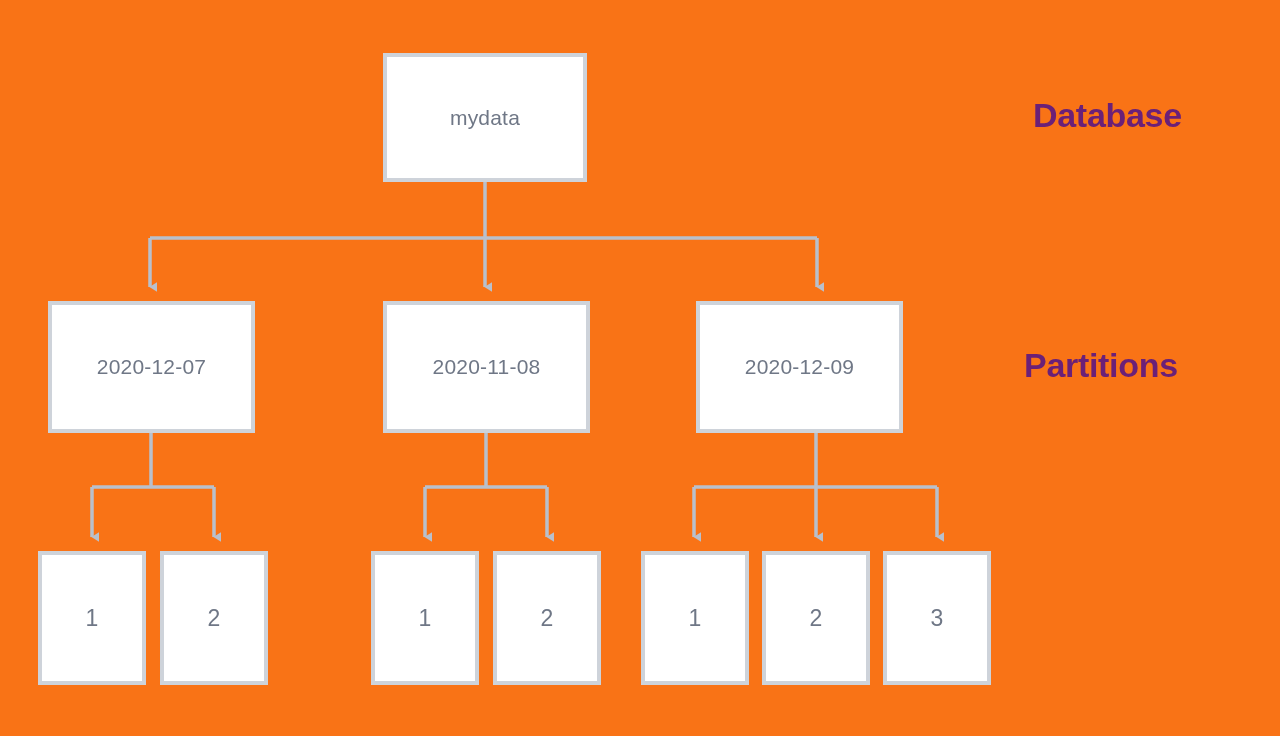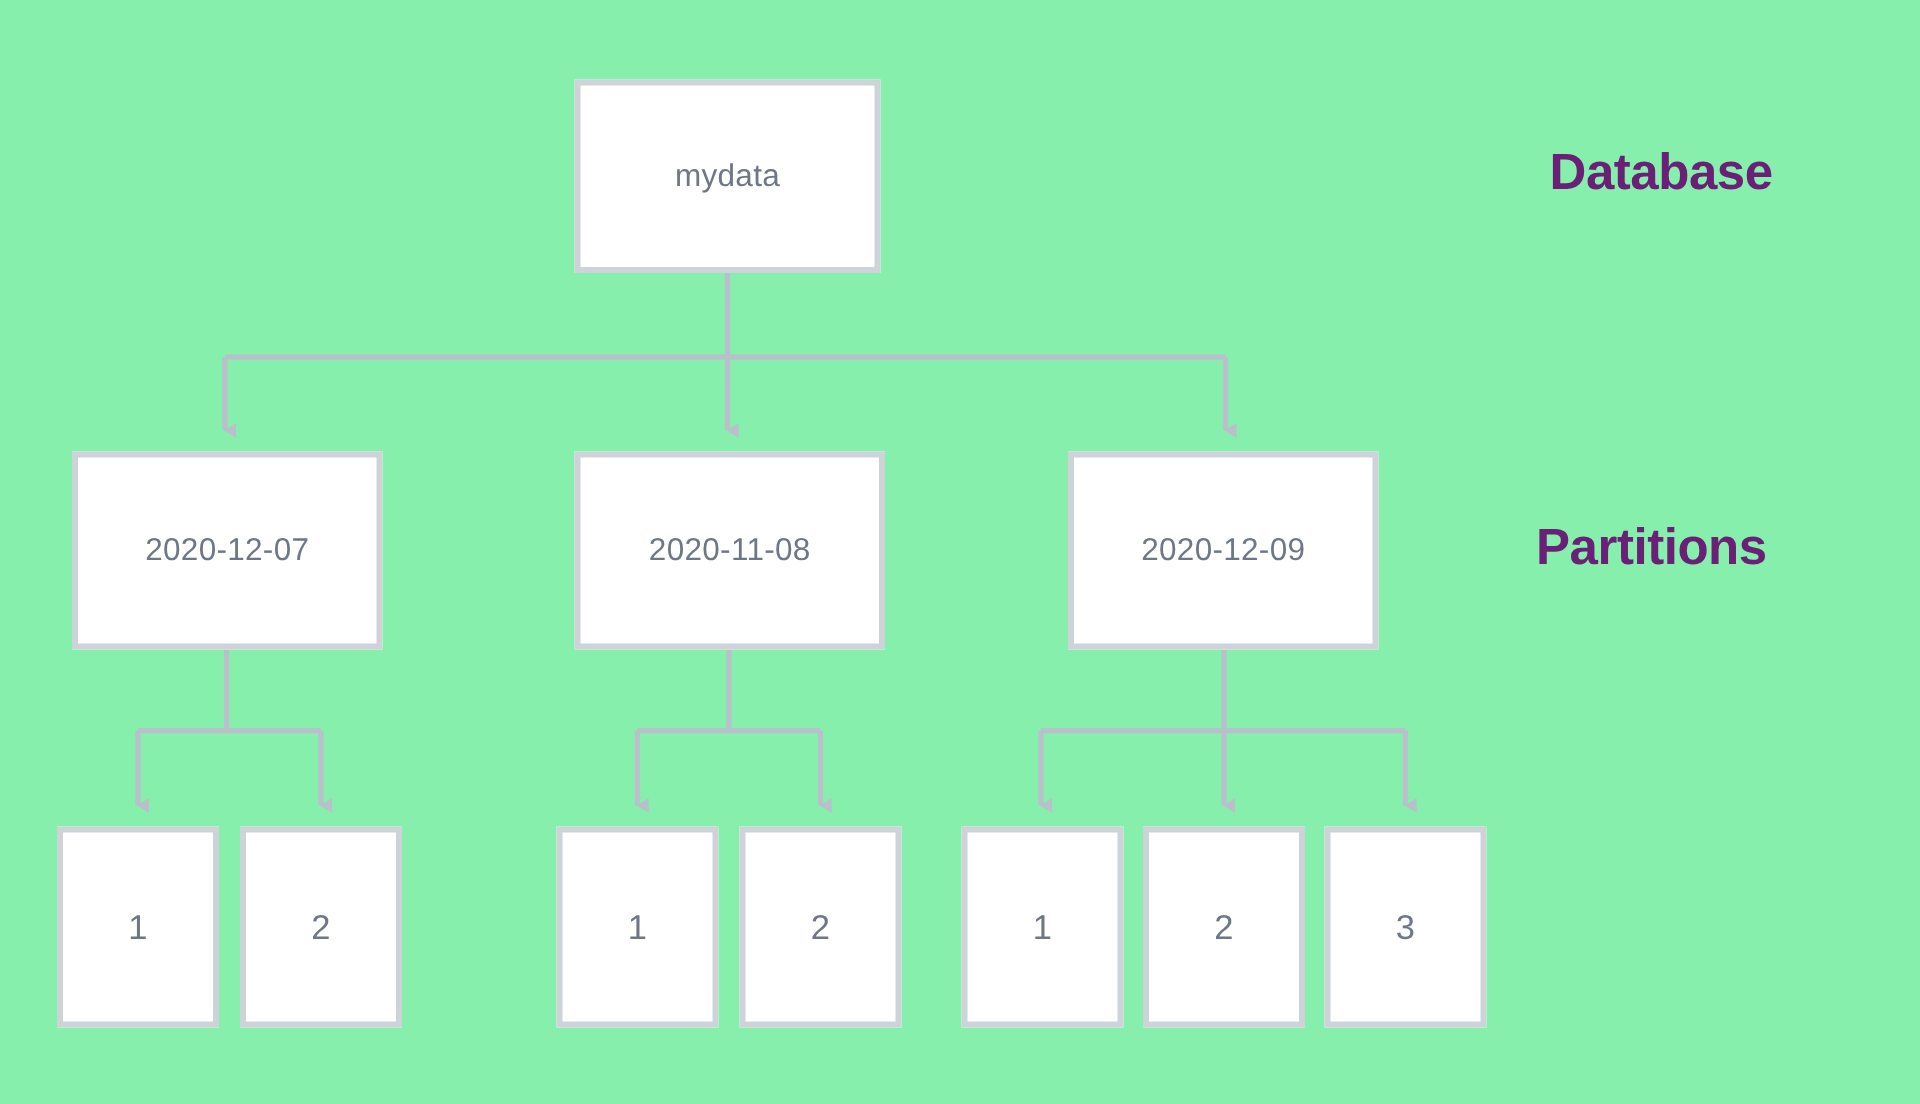--- a/index.html
+++ b/index.html
@@ -8,21 +8,21 @@
     padding: 0;
     background: #ffffff;
   }
   body {
     font-family: "Liberation Sans", "DejaVu Sans", sans-serif;
   }
   #canvas {
     position: relative;
     width: 1280px;
     height: 736px;
-    background: #86efac;
+    background: #f97316;
     overflow: hidden;
   }
   #edges {
     position: absolute;
     left: 0;
     top: 0;
     width: 1280px;
     height: 736px;
     pointer-events: none;
   }
@@ -46,21 +46,21 @@
     font-size: 21px;
   }
   .node.partition {
     top: 301px;
     width: 207px;
     height: 132px;
     font-size: 21px;
   }
   .node.partition.p0 { left: 48px; }
   .node.partition.p1 { left: 383px; }
-  .node.partition.p2 { left: 712px; text-align: right; }
+  .node.partition.p2 { left: 696px; text-align: right; }
   .node.chunk {
     top: 551px;
     width: 108px;
     height: 134px;
     font-size: 23px;
   }
   .node.chunk.c0 { left: 38px; }
   .node.chunk.c1 { left: 160px; }
   .node.chunk.c2 { left: 371px; }
   .node.chunk.c3 { left: 493px; }

